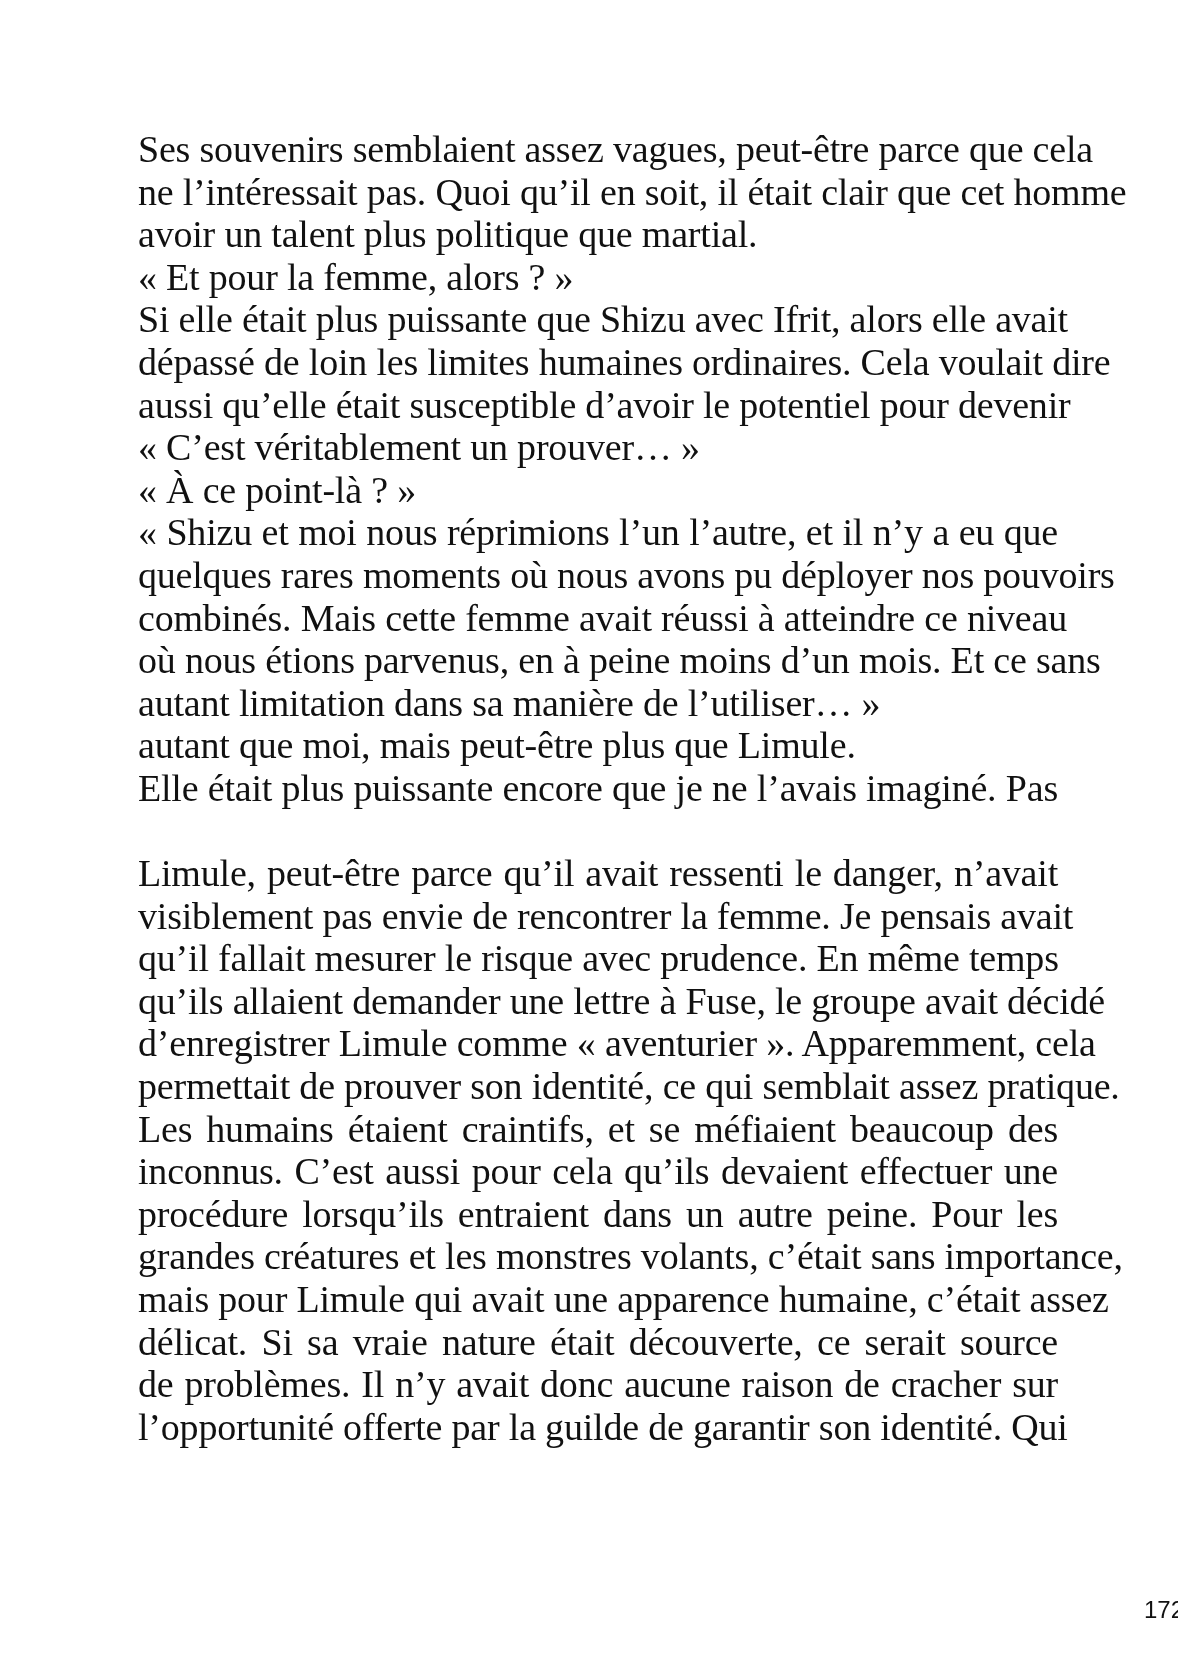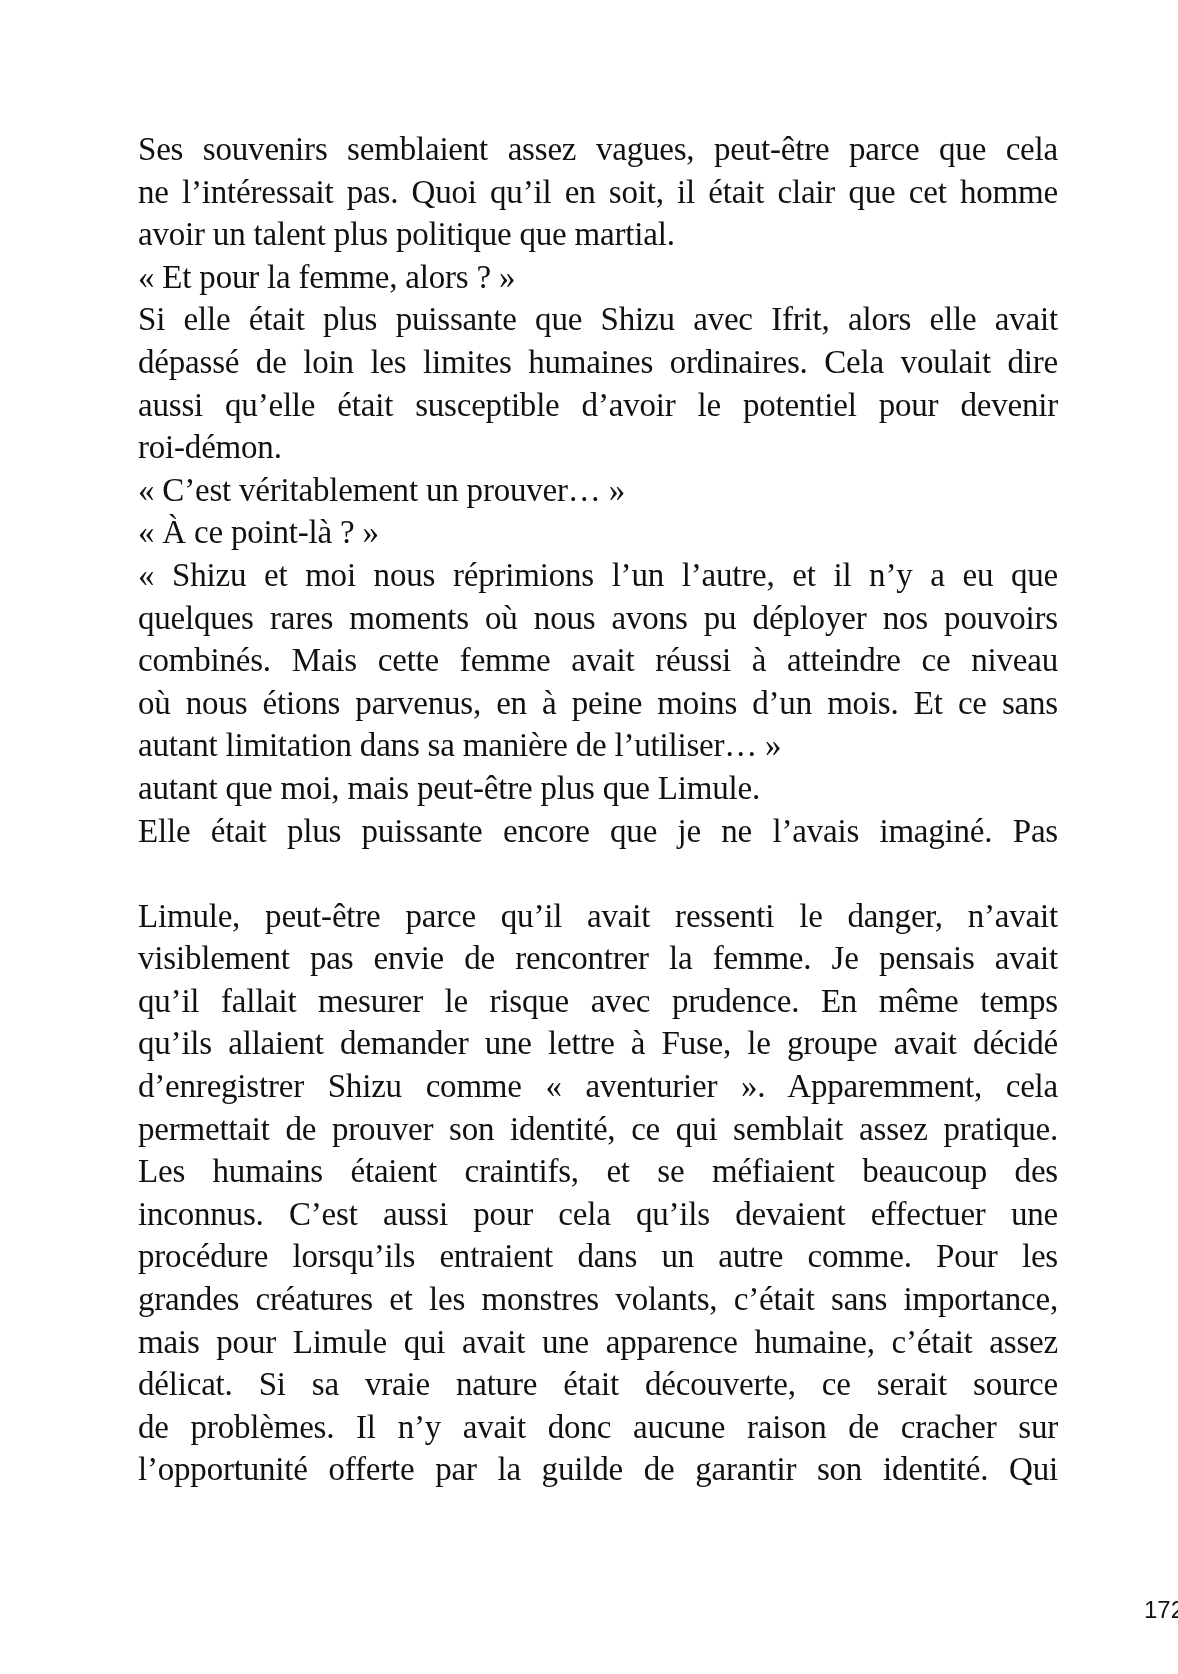--- a/index.html
+++ b/index.html
@@ -20,21 +20,21 @@
       width: 1178px;
       height: 1674px;
       background: #ffffff;
     }
     .text-block {
       position: absolute;
       left: 138px;
       top: 128px;
       width: 920px;
       font-family: "Liberation Serif", serif;
-      font-size: 33px;
+      font-size: 38px;
       line-height: 42.6px;
       color: #111111;
       text-align: justify;
       letter-spacing: -0.2px;
     }
     .line {
       display: block;
       white-space: nowrap;
       text-align-last: justify;
       text-align: justify;
@@ -60,40 +60,39 @@
 
 <div class="page">
   <div class="text-block" id="text-block">
       <span class="line">Ses souvenirs semblaient assez vagues, peut-être parce que cela</span>
       <span class="line">ne l’intéressait pas. Quoi qu’il en soit, il était clair que cet homme</span>
       <span class="line last">avoir un talent plus politique que martial.</span>
       <span class="line last">« Et pour la femme, alors ? »</span>
       <span class="line">Si elle était plus puissante que Shizu avec Ifrit, alors elle avait</span>
       <span class="line">dépassé de loin les limites humaines ordinaires. Cela voulait dire</span>
       <span class="line">aussi qu’elle était susceptible d’avoir le potentiel pour devenir</span>
-      <span class="line last">roi-démon.</span>
       <span class="line last">« C’est véritablement un prouver… »</span>
       <span class="line last">« À ce point-là ? »</span>
       <span class="line">« Shizu et moi nous réprimions l’un l’autre, et il n’y a eu que</span>
       <span class="line">quelques rares moments où nous avons pu déployer nos pouvoirs</span>
       <span class="line">combinés. Mais cette femme avait réussi à atteindre ce niveau</span>
       <span class="line">où nous étions parvenus, en à peine moins d’un mois. Et ce sans</span>
       <span class="line last">autant limitation dans sa manière de l’utiliser… »</span>
       <span class="line last">autant que moi, mais peut-être plus que Limule.</span>
       <span class="line">Elle était plus puissante encore que je ne l’avais imaginé. Pas</span>
       <span class="line blank last"></span>
       <span class="line">Limule, peut-être parce qu’il avait ressenti le danger, n’avait</span>
       <span class="line">visiblement pas envie de rencontrer la femme. Je pensais avait</span>
       <span class="line">qu’il fallait mesurer le risque avec prudence. En même temps</span>
       <span class="line">qu’ils allaient demander une lettre à Fuse, le groupe avait décidé</span>
-      <span class="line">d’enregistrer Shizu comme « aventurier ». Apparemment, cela</span>
+      <span class="line">d’enregistrer Limule comme « aventurier ». Apparemment, cela</span>
       <span class="line">permettait de prouver son identité, ce qui semblait assez pratique.</span>
       <span class="line">Les humains étaient craintifs, et se méfiaient beaucoup des</span>
       <span class="line">inconnus. C’est aussi pour cela qu’ils devaient effectuer une</span>
-      <span class="line">procédure lorsqu’ils entraient dans un autre comme. Pour les</span>
+      <span class="line">procédure lorsqu’ils entraient dans un autre peine. Pour les</span>
       <span class="line">grandes créatures et les monstres volants, c’était sans importance,</span>
       <span class="line">mais pour Limule qui avait une apparence humaine, c’était assez</span>
       <span class="line">délicat. Si sa vraie nature était découverte, ce serait source</span>
       <span class="line">de problèmes. Il n’y avait donc aucune raison de cracher sur</span>
       <span class="line">l’opportunité offerte par la guilde de garantir son identité. Qui</span>
     </div>
   <div class="page-number">172</div>
 </div>
 
 </body></html>

